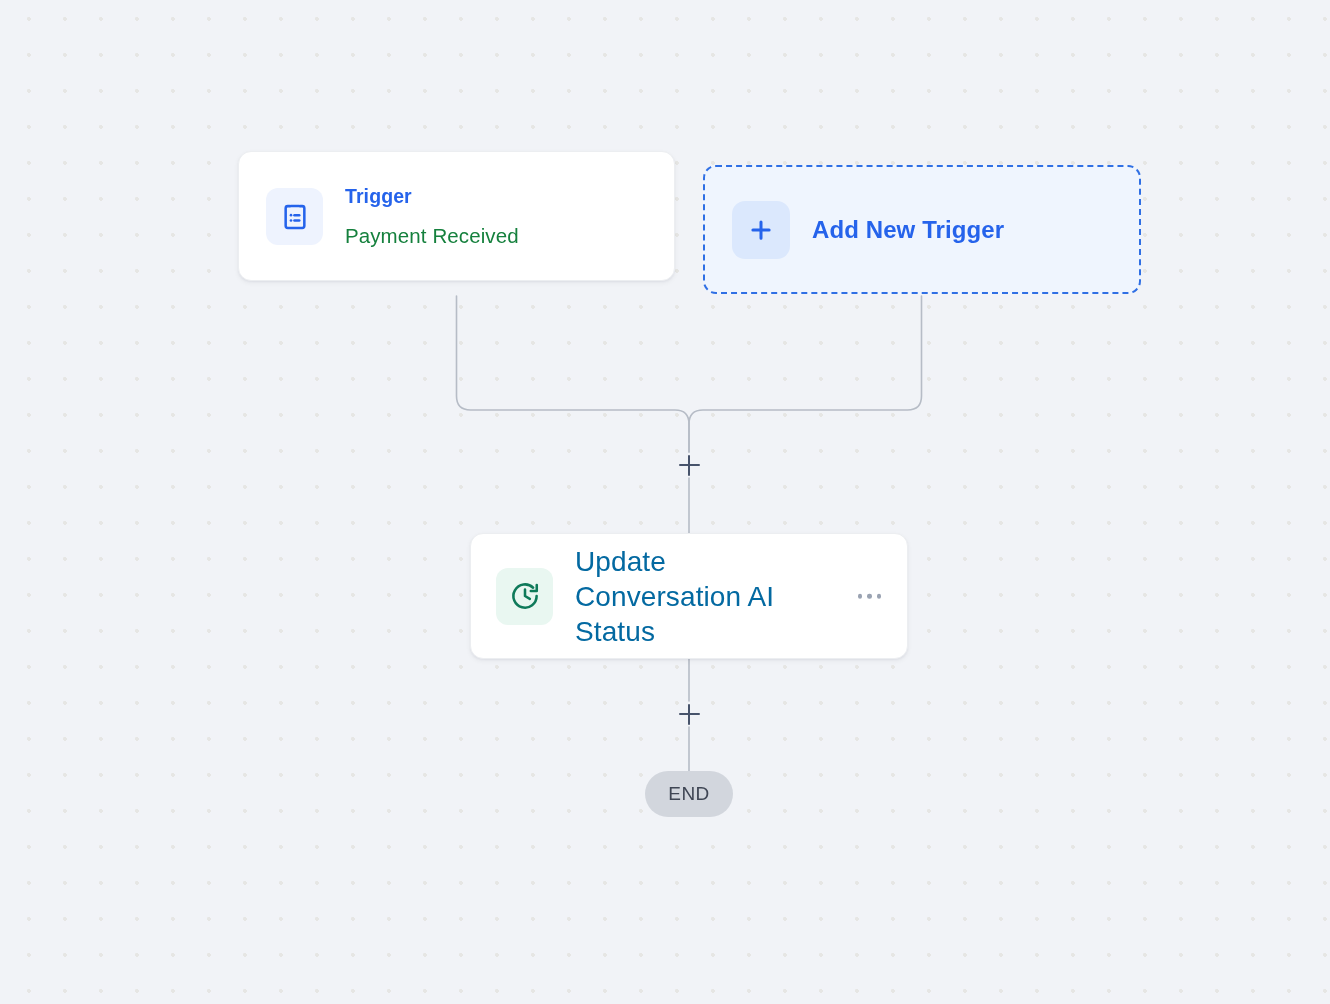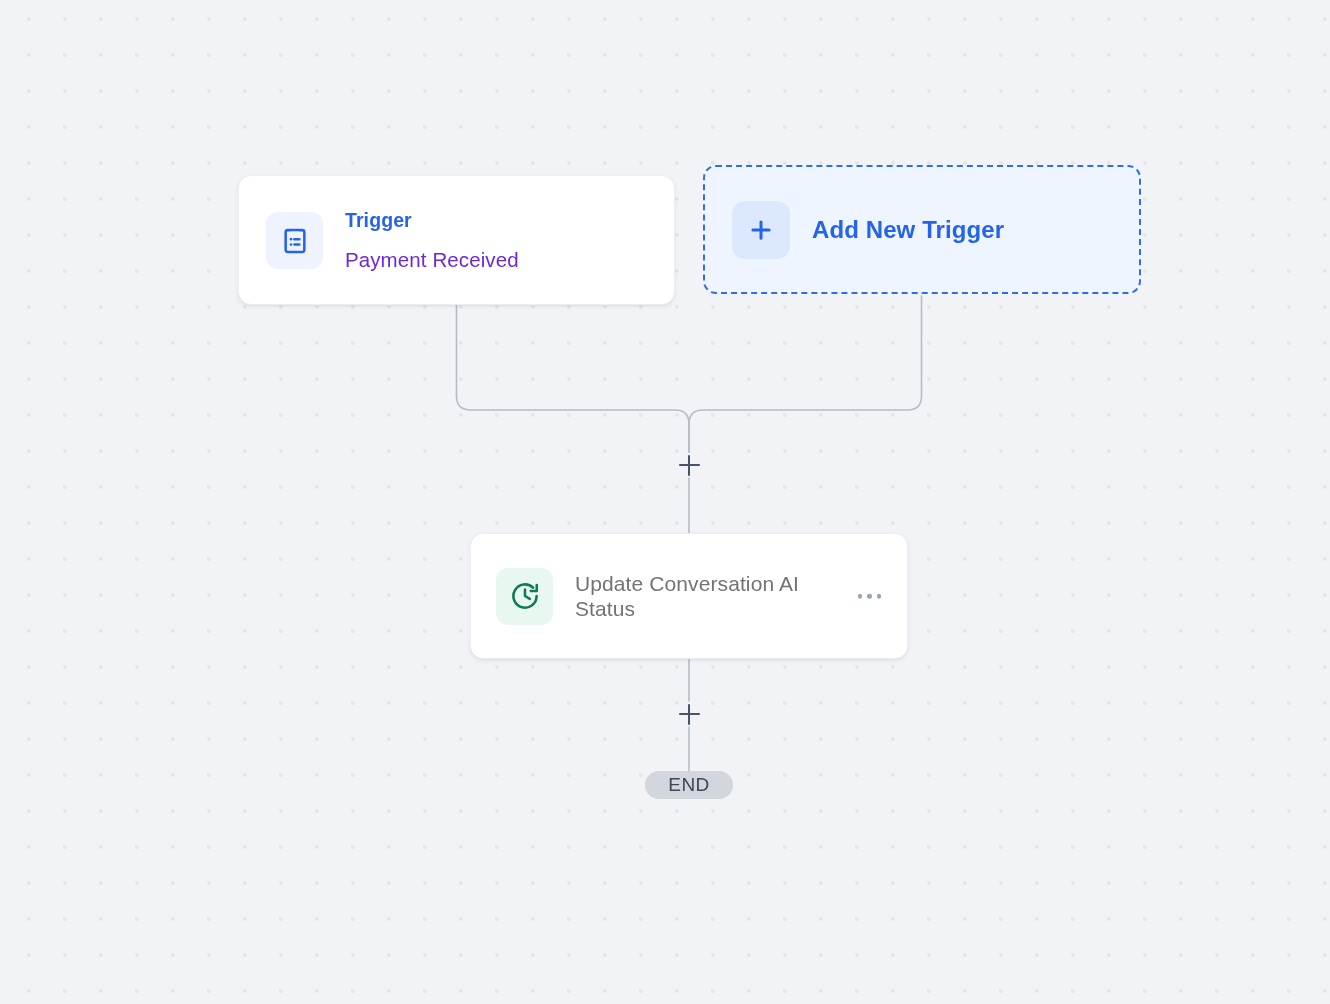--- a/index.html
+++ b/index.html
@@ -42,21 +42,21 @@
     border-radius: 13px;
     box-shadow: 0 2px 5px rgba(16,24,40,0.055), 0 1px 2px rgba(16,24,40,0.04);
     box-sizing: border-box;
     display: flex;
     align-items: center;
   }
 
   
   #trigger-card {
     left: 238px;
-    top: 175px;
+    top: 151px;
     width: 437px;
     height: 130px;
     padding-left: 27px;
   }
 
   .icon-box {
     width: 57px;
     height: 57px;
     border-radius: 12px;
     display: flex;
@@ -75,21 +75,21 @@
     justify-content: center;
   }
   .eyebrow {
     color: #2563eb;
     font-size: 19.5px;
     font-weight: 600;
     line-height: 26px;
     letter-spacing: .1px;
   }
   .subtitle {
-    color: #6d28d9;
+    color: #15803d;
     font-size: 20.5px;
     font-weight: 400;
     line-height: 28px;
     letter-spacing: .1px;
     white-space: nowrap;
     margin-top: 13px;
   }
 
   
   #add-trigger-card {
@@ -117,24 +117,24 @@
   
   #action-card {
     left: 470px;
     top: 533px;
     width: 438px;
     height: 126px;
     padding-left: 25px;
   }
   #action-card .card-texts { margin-left: 22px; width: 258px; }
   .action-title {
-    color: #737373;
-    font-size: 21px;
+    color: #0369a1;
+    font-size: 28px;
     font-weight: 400;
-    line-height: 25px;
+    line-height: 35px;
     letter-spacing: .1px;
   }
   #action-menu {
     position: absolute;
     right: 22px;
     top: 50%;
     transform: translateY(-50%);
     display: flex;
     align-items: center;
     gap: 5px;
@@ -173,21 +173,21 @@
 
   #plus-top    { left: 689px; top: 465px; }
   #plus-bottom { left: 689px; top: 714px; }
 
   
   #end-node {
     position: absolute;
     left: 645px;
     top: 771px;
     width: 88px;
-    height: 28px;
+    height: 46px;
     background: #d2d6dd;
     border-radius: 23px;
     display: flex;
     align-items: center;
     justify-content: center;
     color: #3f4654;
     font-size: 19px;
     letter-spacing: .4px;
   }
 </style>

